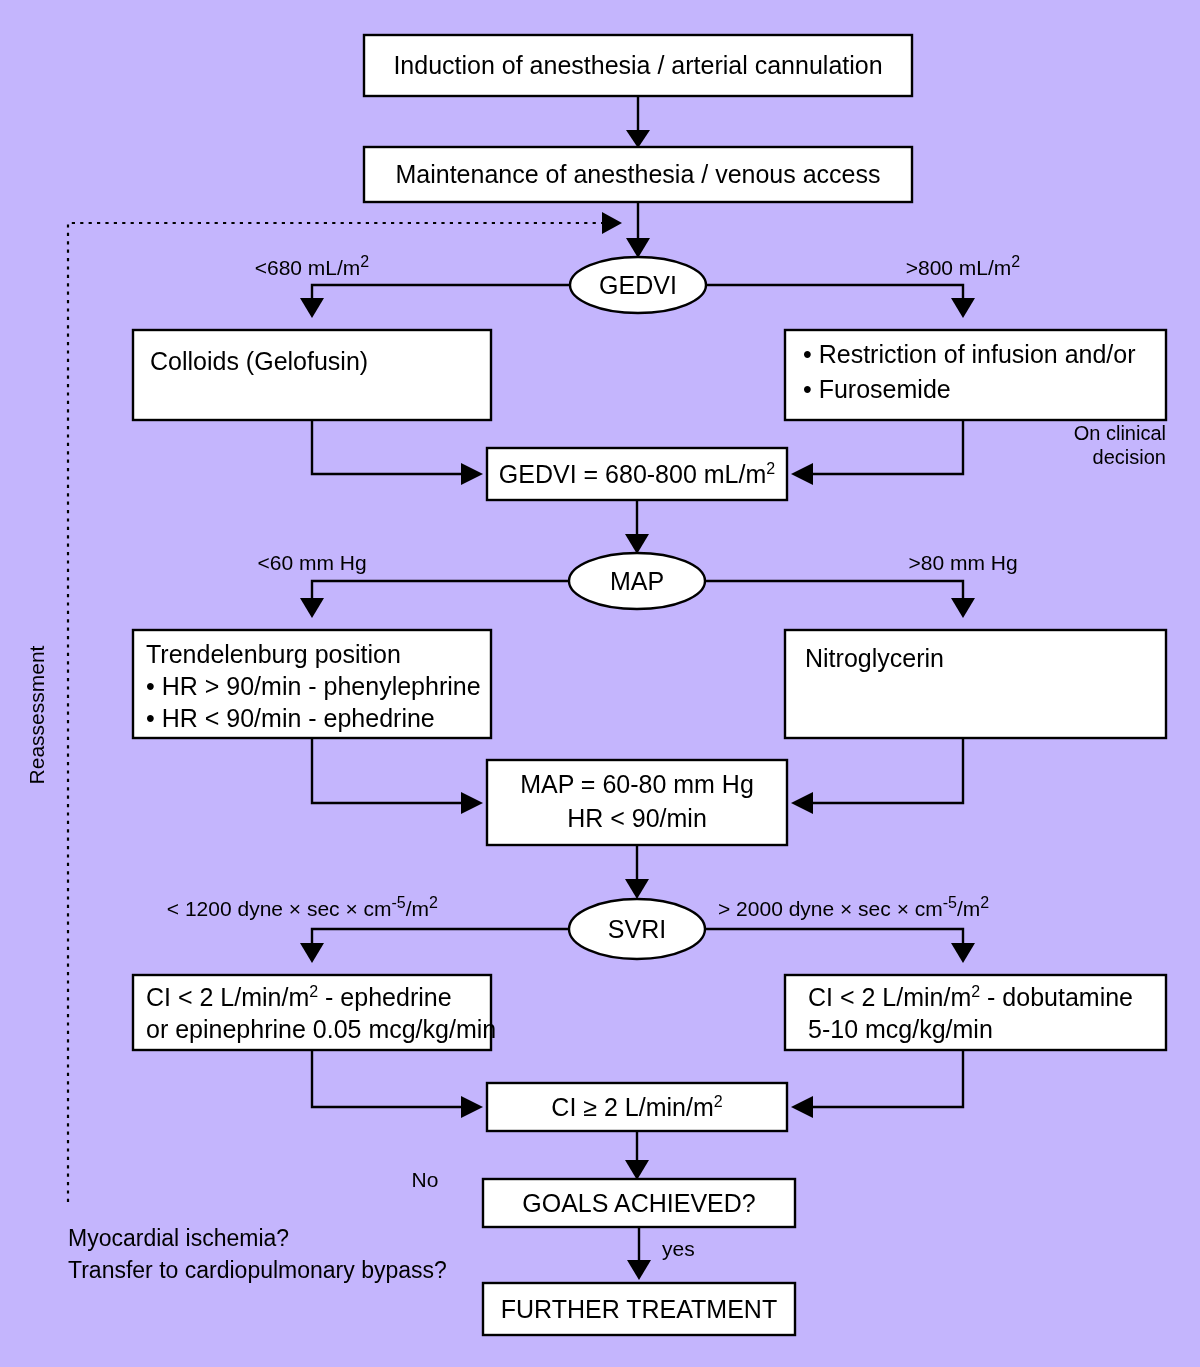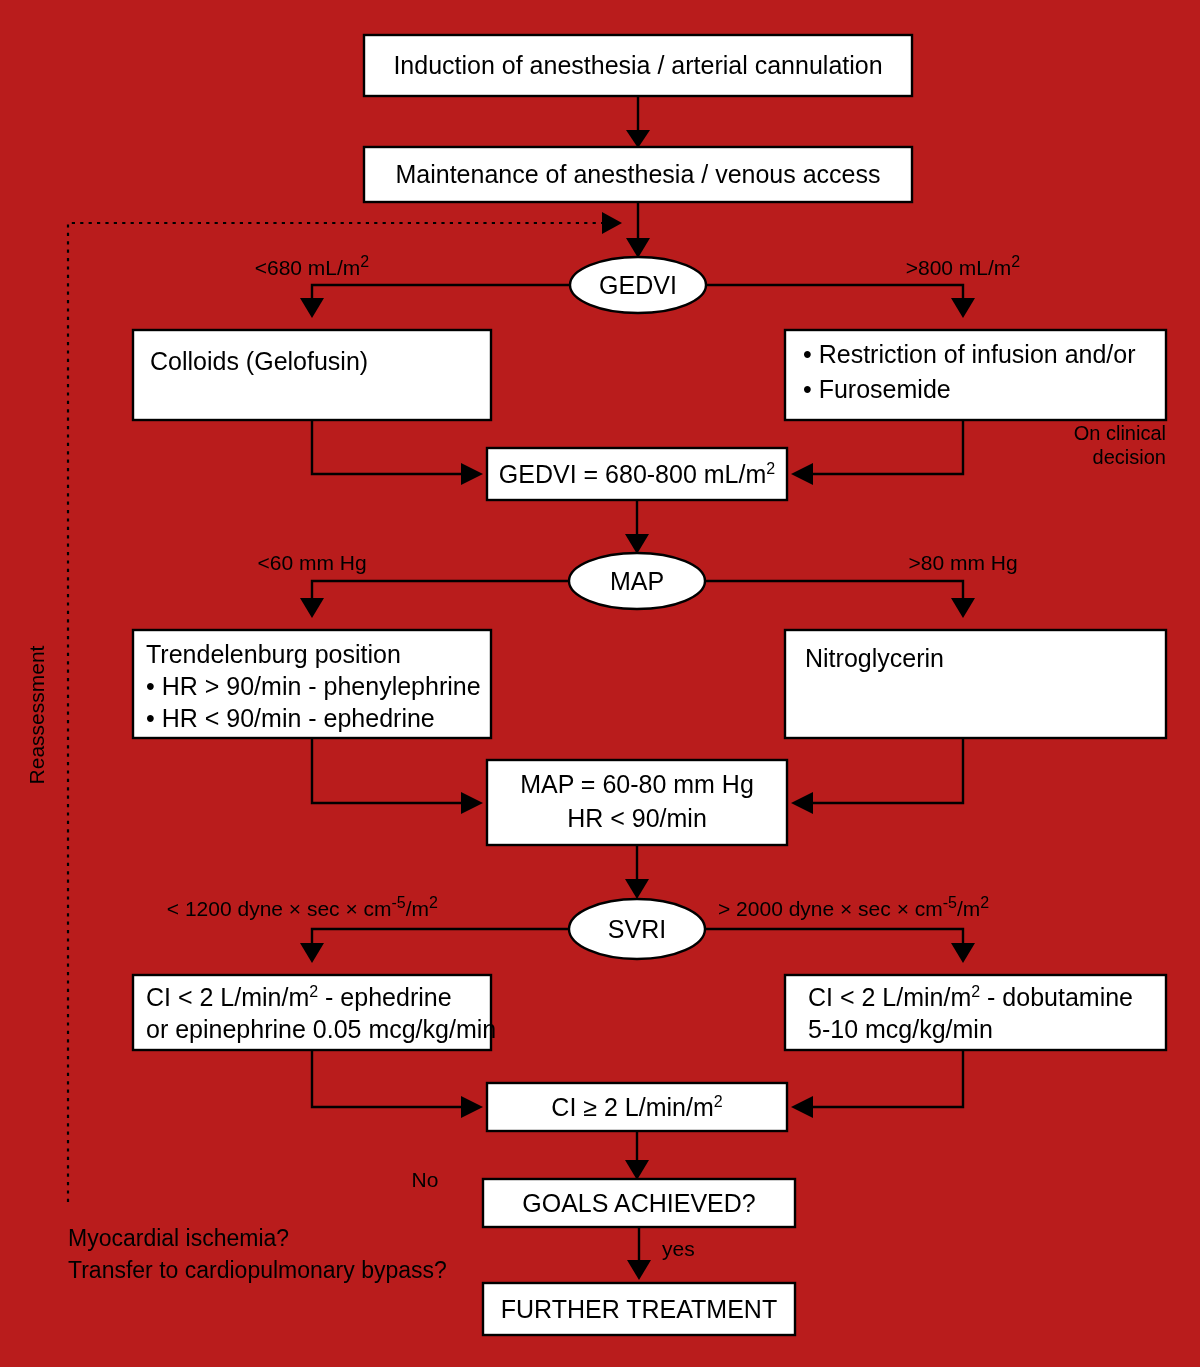--- a/index.html
+++ b/index.html
@@ -7,21 +7,21 @@
     padding: 0;
     background: #ffffff;
   }
   body {
     font-family: "Liberation Sans", sans-serif;
   }
   #diagram-root {
     position: relative;
     width: 1200px;
     height: 1367px;
-    background: #b91c1c;
+    background: #c4b5fd;
     overflow: hidden;
   }
   svg.flow {
     display: block;
     width: 1200px;
     height: 1367px;
   }
   .box {
     fill: #ffffff;
     stroke: #000000;

